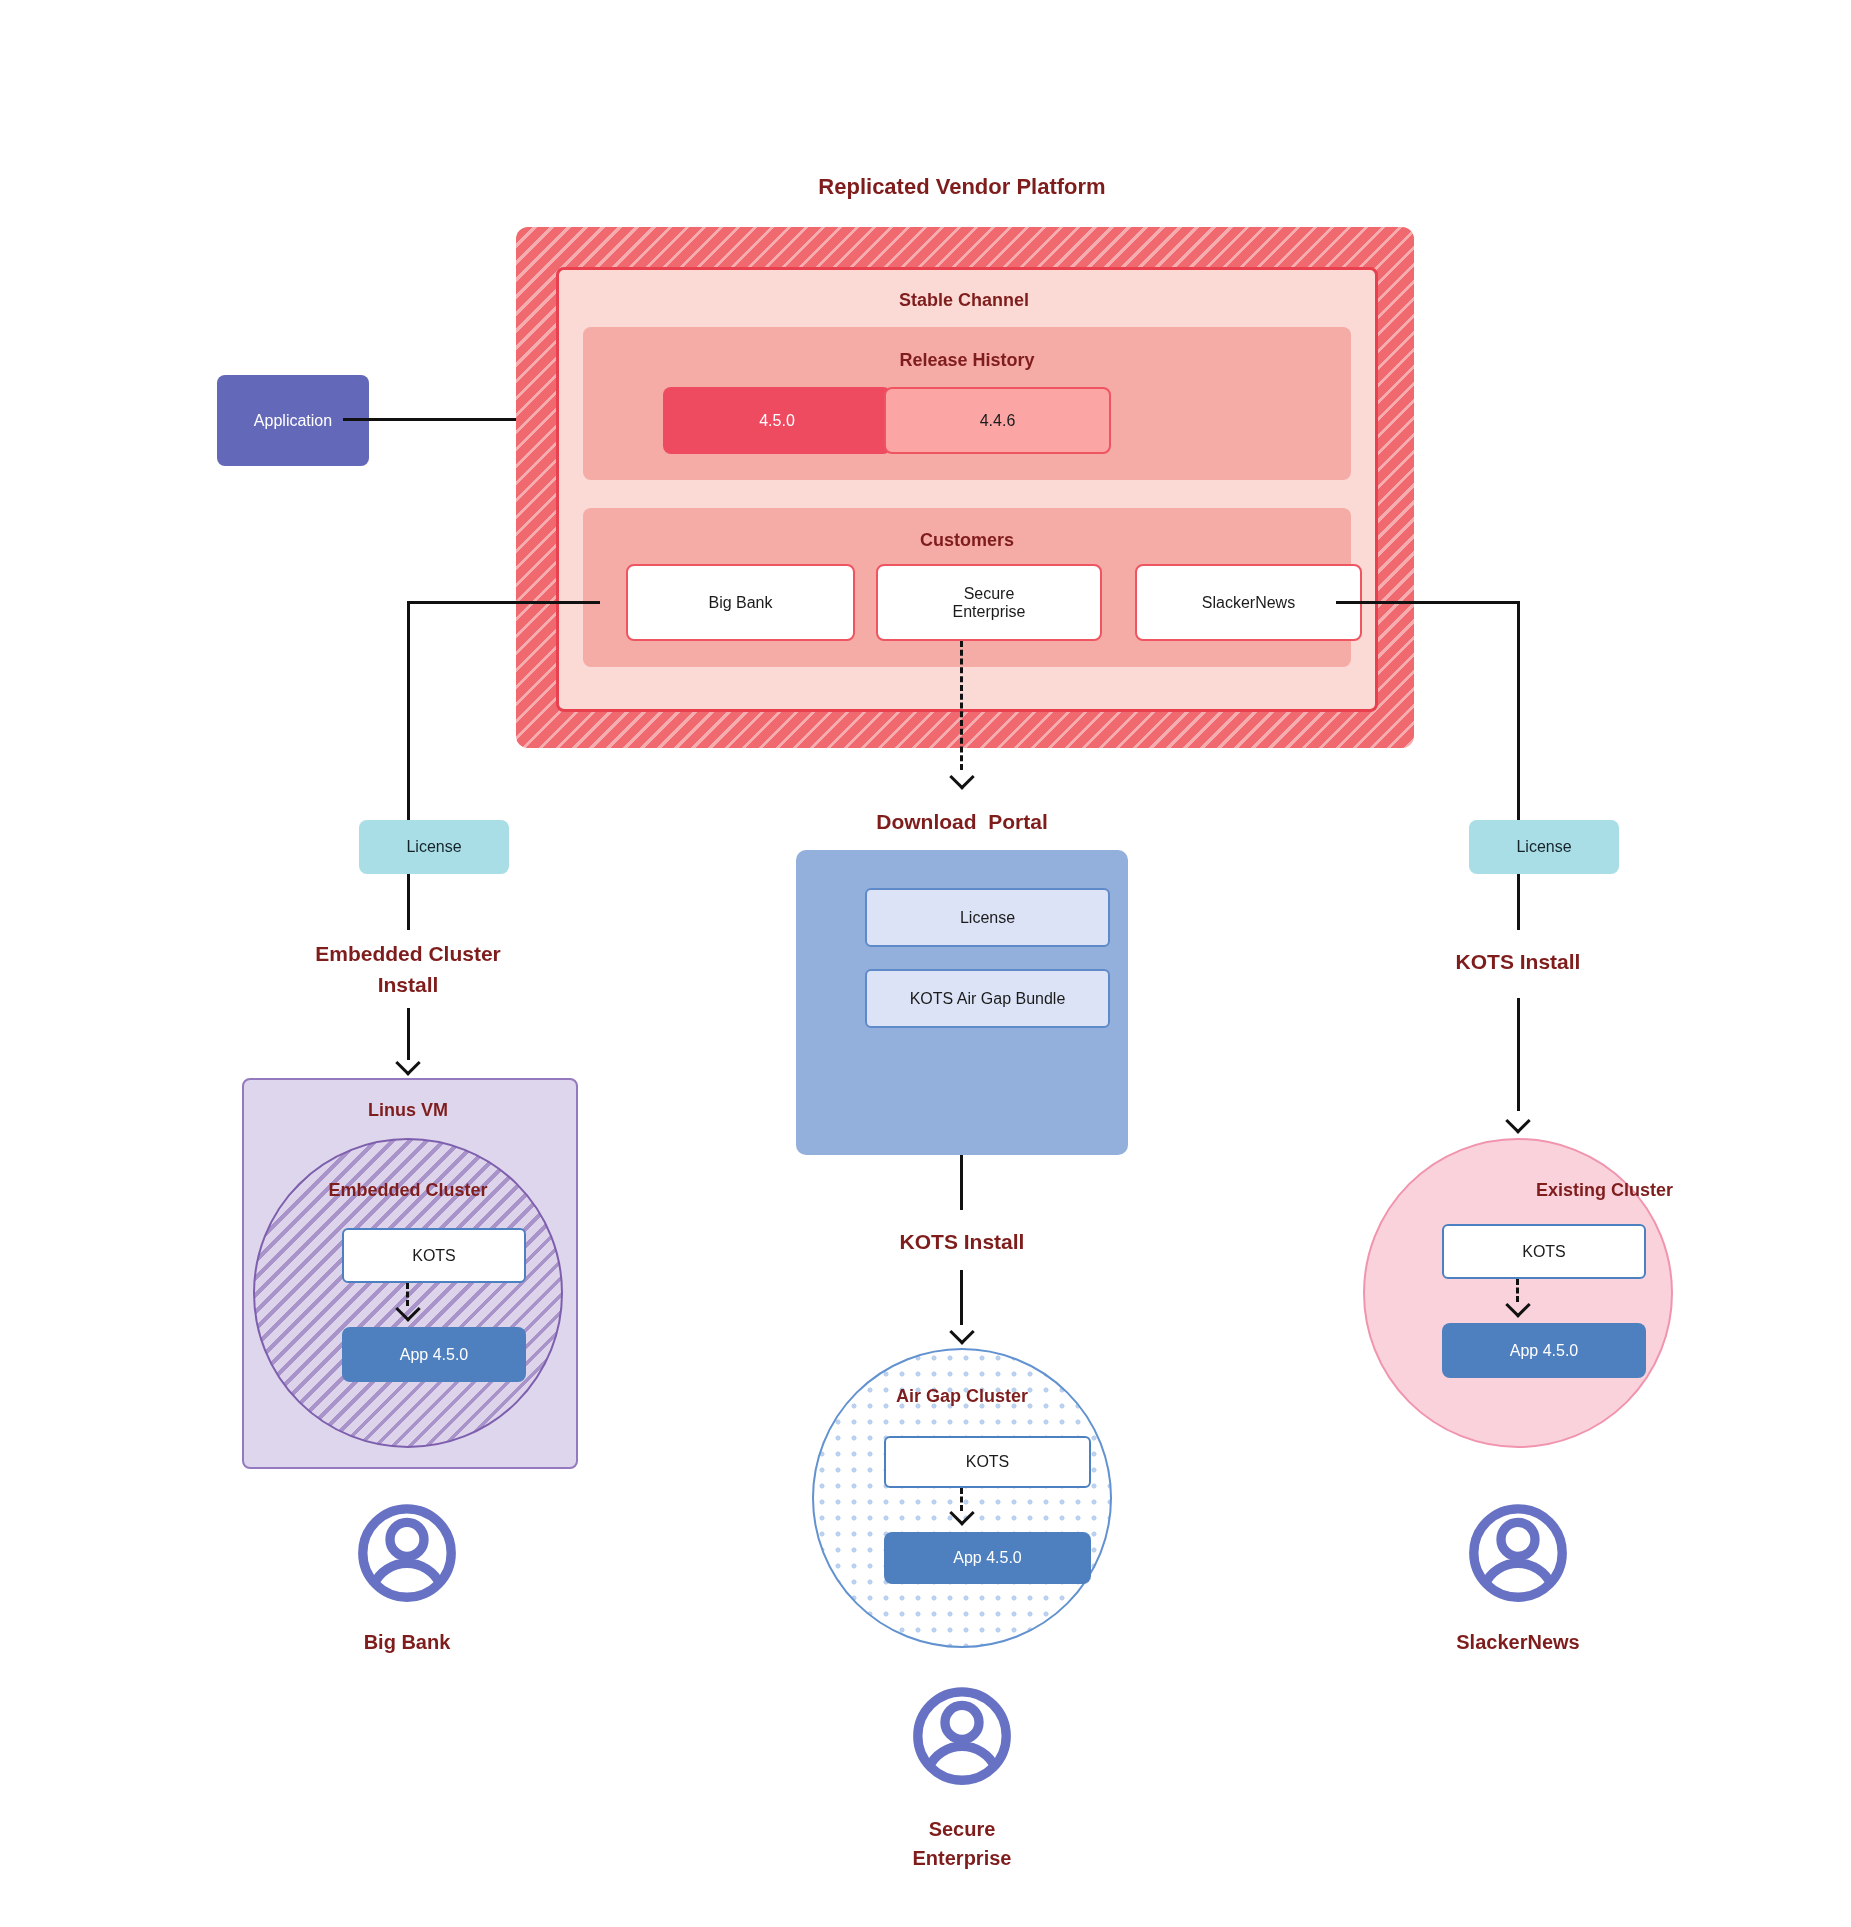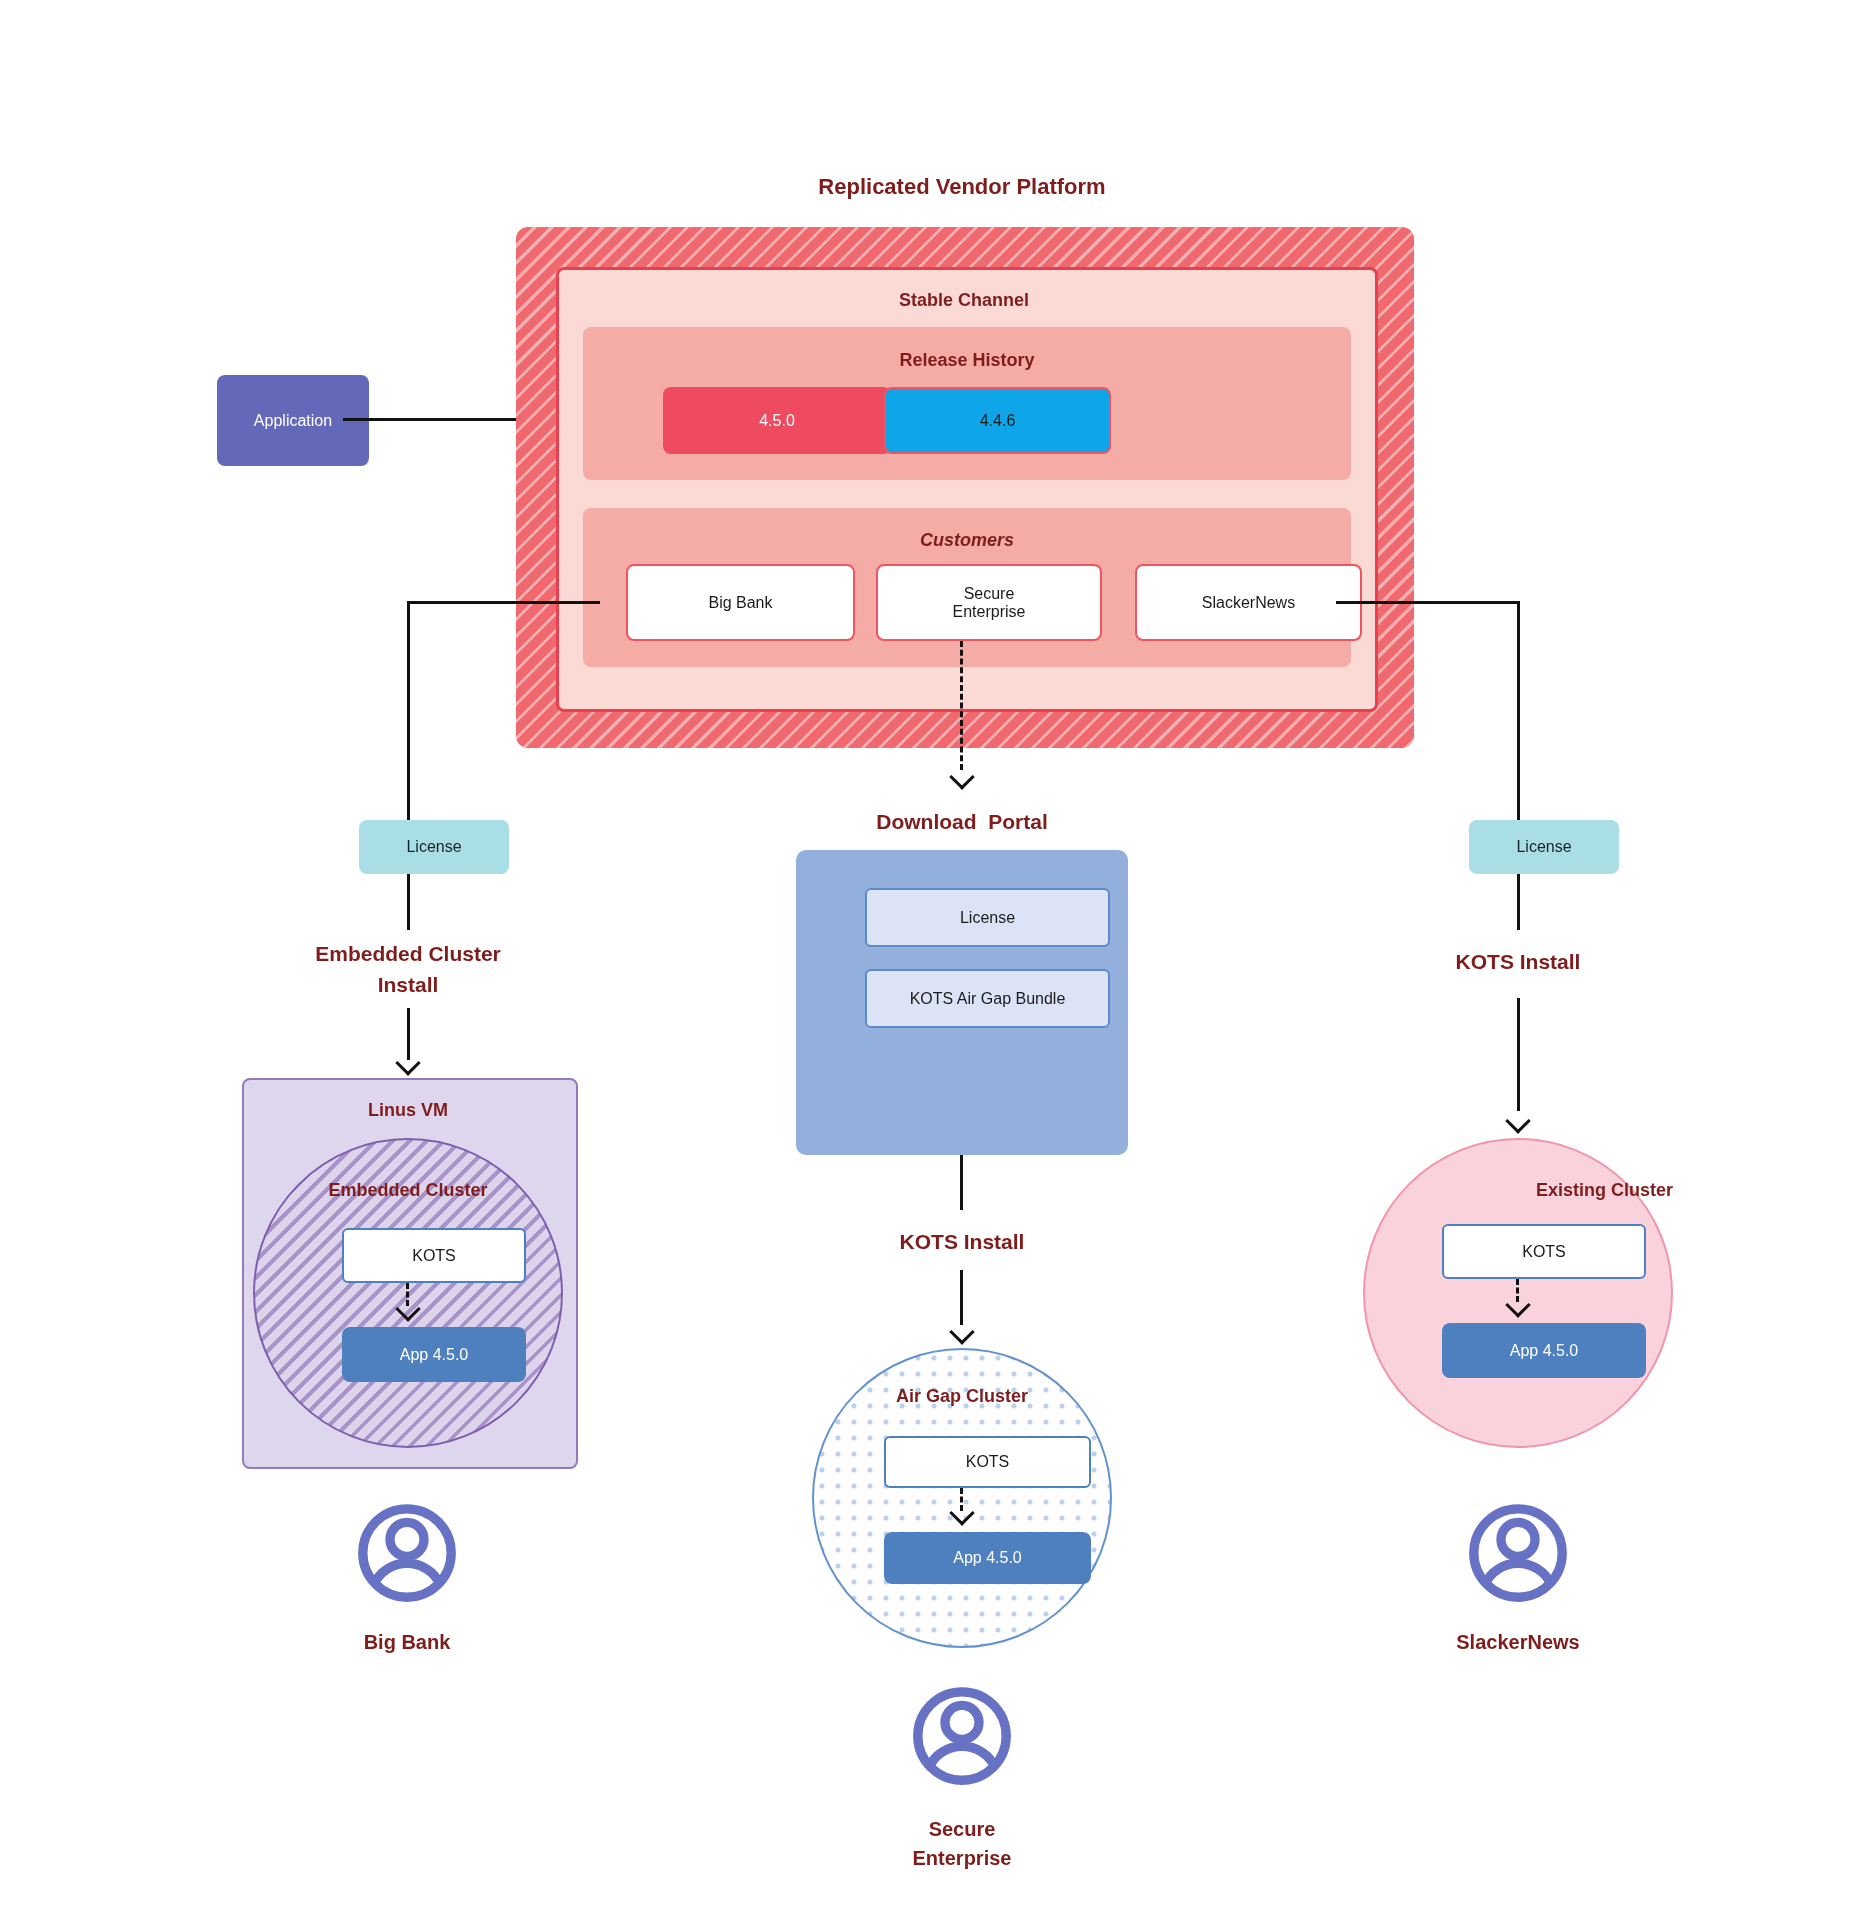--- a/index.html
+++ b/index.html
@@ -20,21 +20,21 @@
   .cbox{position:absolute;display:flex;align-items:center;justify-content:center;text-align:center;box-sizing:border-box;}
   
   .hatch-red{
     background-color:#f0696e;
     background-image:repeating-linear-gradient(135deg,rgba(255,255,255,.45) 0 3px,rgba(255,255,255,0) 3px 12px);
     border-radius:12px;
   }
   .stable-panel{background:#fbdad5;border:3px solid #e8404f;border-radius:8px;}
   .pink-band{background:#f5aba6;border-radius:8px;}
   .rel-current{background:#ee4a60;color:#ffffff;border-radius:8px;}
-  .rel-old{background:#0ea5e9;border:2.5px solid #ee5560;border-radius:8px;}
+  .rel-old{background:#fca5a5;border:2.5px solid #ee5560;border-radius:8px;}
   .customer{background:#ffffff;border:2.5px solid #ee5560;border-radius:8px;}
   
   .appbox{background:#6468b8;color:#ffffff;border-radius:8px;}
   .teal{background:#a9dee6;border-radius:8px;color:#15232b;}
   .portal{background:#93afdc;border-radius:10px;}
   .portal-item{background:#dce3f6;border:2px solid #5f8ac9;border-radius:6px;}
   .vmbox{background:#ded6ec;border:2px solid #9579bf;border-radius:8px;}
   .circle{position:absolute;border-radius:50%;box-sizing:border-box;}
   .circle-hatch{
     background-color:#ddd4ec;
@@ -74,21 +74,21 @@
   <div class="abs hatch-red" style="left:516px;top:227px;width:898px;height:521px;"></div>
   <div class="abs stable-panel" style="left:556px;top:267px;width:816px;height:439px;"></div>
   <div class="lbl bandlbl" style="left:556px;top:290px;width:816px;">Stable Channel</div>
 
   <div class="abs pink-band" style="left:583px;top:327px;width:768px;height:153px;"></div>
   <div class="lbl bandlbl" style="left:583px;top:350px;width:768px;">Release History</div>
   <div class="cbox rel-current boxtext" style="left:637px;top:387px;width:228px;height:67px;">4.5.0</div>
   <div class="cbox rel-old boxtext" style="left:858px;top:387px;width:227px;height:67px;">4.4.6</div>
 
   <div class="abs pink-band" style="left:583px;top:508px;width:768px;height:159px;"></div>
-  <div class="lbl bandlbl" style="left:583px;top:530px;width:768px;font-style:italic;">Customers</div>
+  <div class="lbl bandlbl" style="left:583px;top:530px;width:768px;">Customers</div>
   <div class="cbox customer boxtext" style="left:600px;top:564px;width:229px;height:77px;">
     <span>Big Bank</span>
   </div>
   <div class="cbox customer boxtext" style="left:850px;top:564px;width:226px;height:77px;">
     <span style="max-width:100px;display:inline-block;">Secure Enterprise</span>
   </div>
   <div class="cbox customer boxtext" style="left:1109px;top:564px;width:227px;height:77px;">
     <span>SlackerNews</span>
   </div>
 

